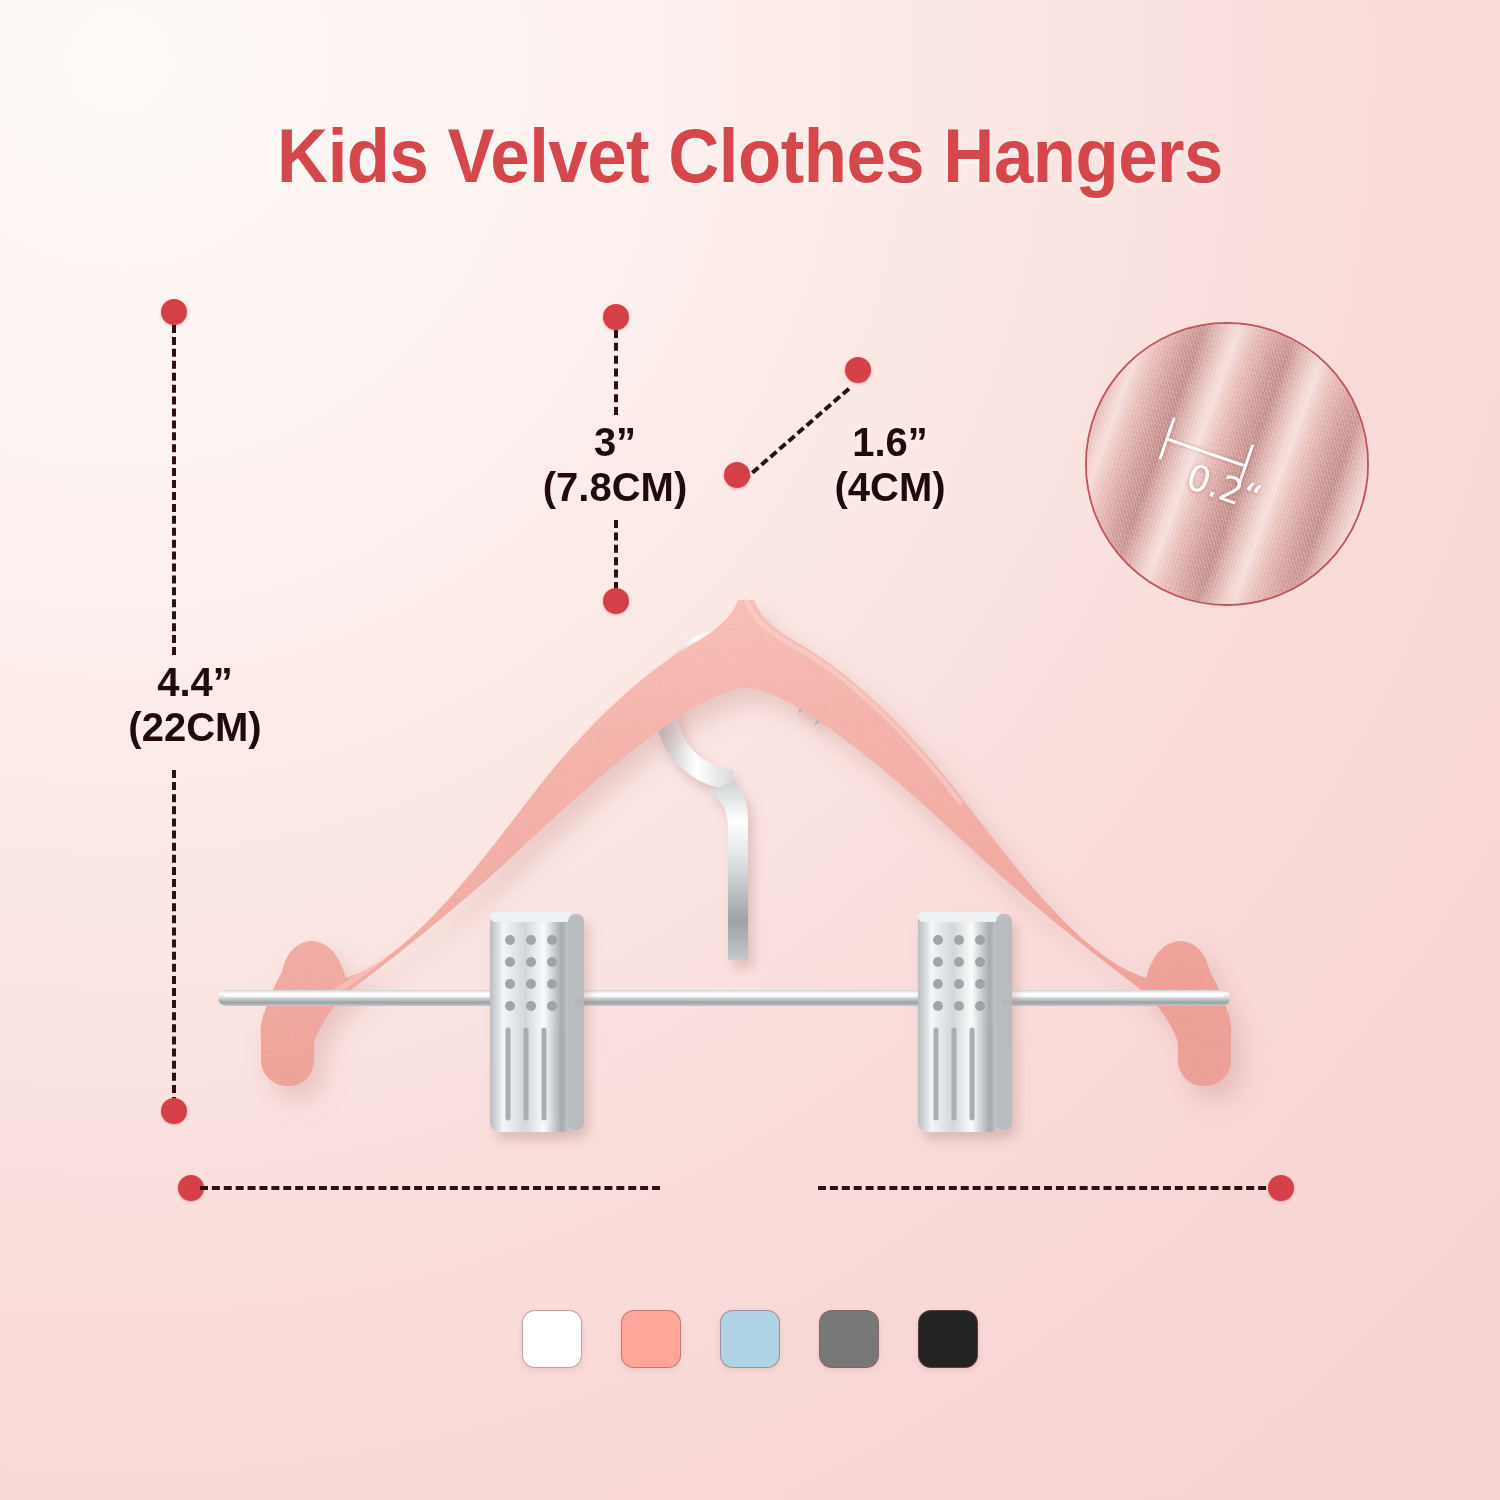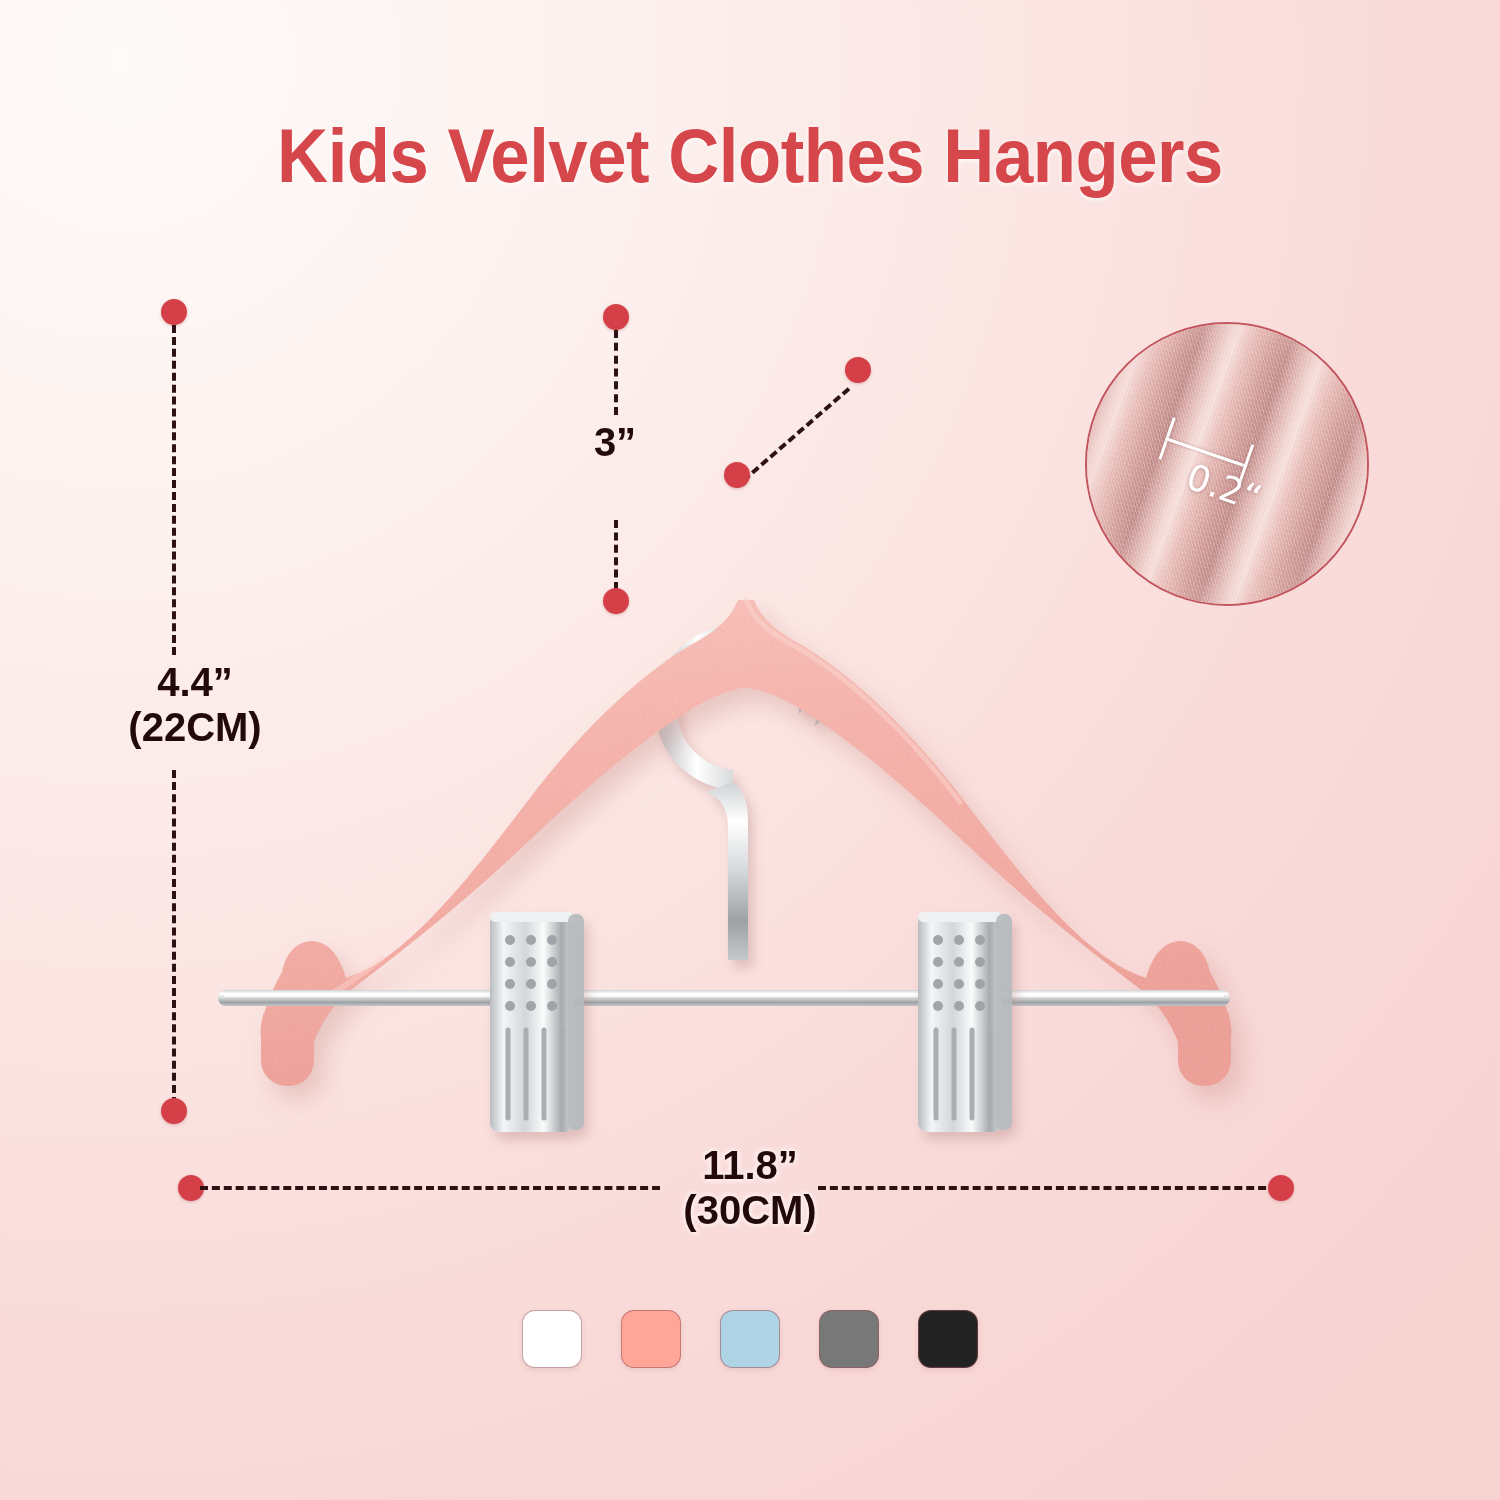--- a/index.html
+++ b/index.html
@@ -193,27 +193,32 @@
     <span>4.4”</span>
     <span class="l2">(22CM)</span>
   </div>
   <div class="vline" style="left:172px; top:770px; height:335px;"></div>
   <div class="dot" style="left:161px; top:1098px;"></div>
 
   <div class="dot" style="left:603px; top:304px;"></div>
   <div class="vline" style="left:614px; top:330px; height:85px;"></div>
   <div class="dimlabel" style="left:505px; top:420px; width:220px;">
     <span>3”</span>
+    <span class="l2">(7.8CM)</span>
   </div>
   <div class="vline" style="left:614px; top:520px; height:70px;"></div>
   <div class="dot" style="left:603px; top:588px;"></div>
 
   <div class="diagline" style="left:742px; top:479px; width:140px; transform: rotate(-41deg);"></div>
   <div class="dot" style="left:724px; top:462px;"></div>
   <div class="dot" style="left:845px; top:357px;"></div>
+  <div class="dimlabel" style="left:790px; top:420px; width:200px;">
+    <span>1.6”</span>
+    <span class="l2">(4CM)</span>
+  </div>
 
   <div id="velvet-inset">
     <div class="ribs"></div>
     <div class="fuzz"></div>
     <div class="vign"></div>
   </div>
   <div id="velvet-caliper">
     <div class="tickL"></div>
     <div class="bar"></div>
     <div class="tickR"></div>
@@ -384,24 +389,20 @@
         <line x1="804" y1="730" x2="804" y2="818"></line>
         <line x1="822" y1="730" x2="822" y2="818"></line>
         <line x1="840" y1="730" x2="840" y2="818"></line>
       </g>
       <rect x="846" y="614" width="16" height="216" rx="7" fill="#b5babe" opacity="0.9"></rect>
     </g>
   </svg>
 
   <div class="dot" style="left:178px; top:1175px;"></div>
   <div class="hline" style="left:200px; top:1186px; width:460px;"></div>
-  <div class="dimlabel" style="left:635px; top:1143px; width:230px;">
-    <span>11.8”</span>
-    <span class="l2">(30CM)</span>
-  </div>
   <div class="hline" style="left:818px; top:1186px; width:460px;"></div>
   <div class="dot" style="left:1268px; top:1175px;"></div>
 
   <div id="swatches">
     <div class="swatch" style="background:#ffffff;"></div>
     <div class="swatch" style="background:#ffa699;"></div>
     <div class="swatch" style="background:#afd4e6;"></div>
     <div class="swatch" style="background:#787878;"></div>
     <div class="swatch" style="background:#232323;"></div>
   </div>

